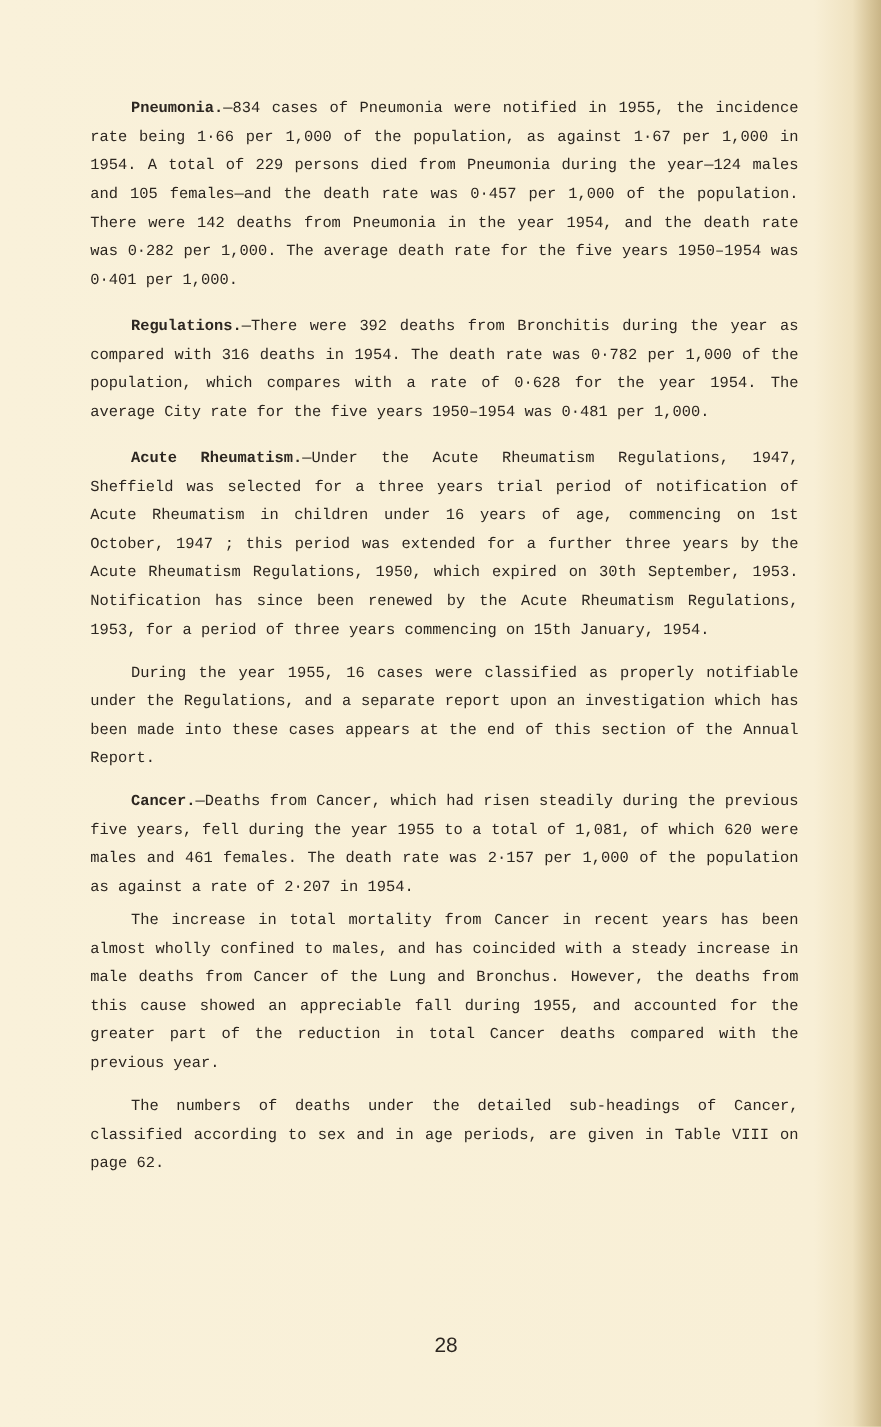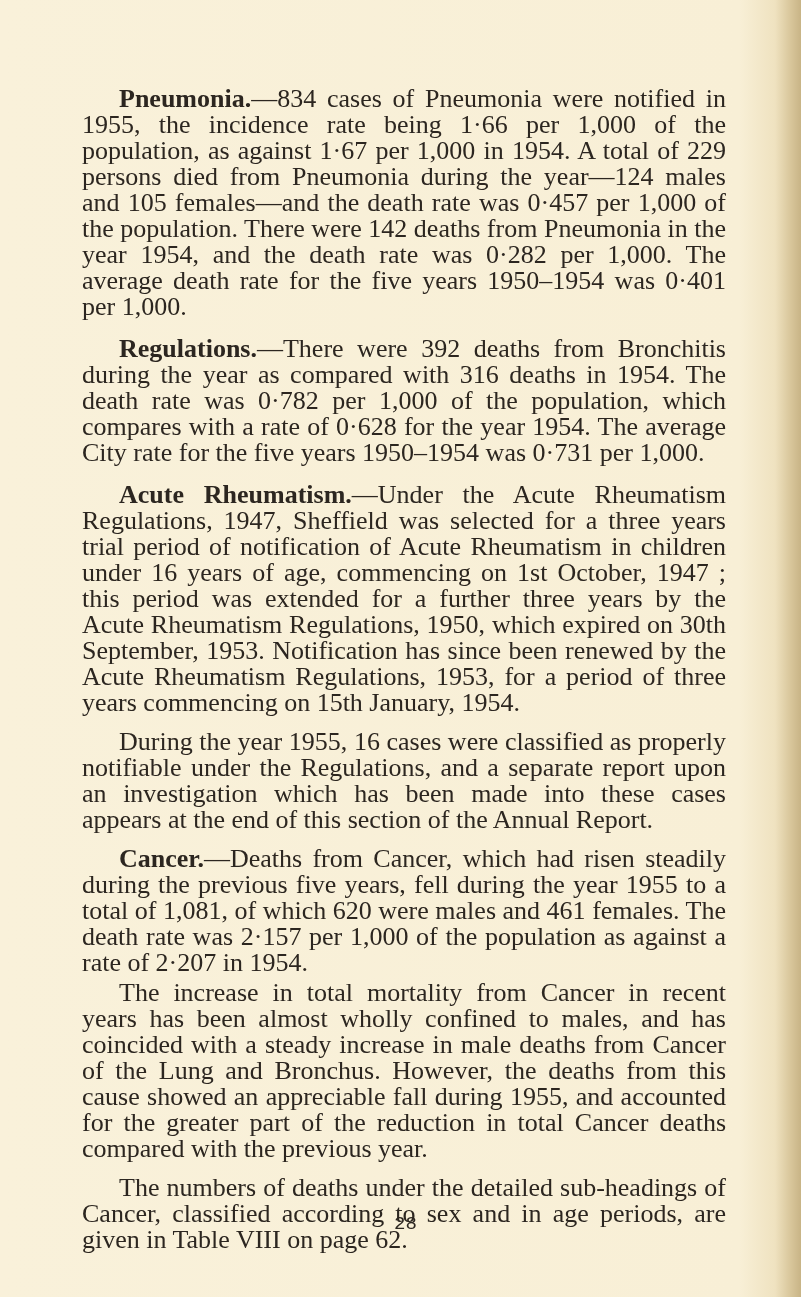--- a/index.html
+++ b/index.html
@@ -14,55 +14,55 @@
     position: absolute;
     left: 0; top: 0;
     width: 801px; height: 1297px;
     background: linear-gradient(to right, #f9f1da 0px, #f8efd6 740px, #efe2c0 775px, #d9c79c 790px, #c8b486 801px);
   }
   .content {
     position: absolute;
     left: 82px;
     top: 86px;
     width: 644px;
-    font-family: Liberation Serif, serif;
-    font-size: 26px;
+    font-family: Liberation Mono, monospace;
+    font-size: 14px;
     line-height: 26px;
     color: #2c2620;
   }
   .para {
     margin: 0 0 13px 0;
     text-align: justify;
     text-indent: 37px;
   }
   .para b {
     font-weight: bold;
   }
   .folio {
     position: absolute;
     top: 1213px;
     left: 0;
     width: 801px;
     text-align: center;
-    font-family: Liberation Mono, monospace;
+    font-family: Liberation Sans, sans-serif;
     font-size: 19px;
     color: #2c2620;
     padding-left: 10px;
     box-sizing: border-box;
   }
 </style>
 </head>
 <body>
 
 <div class="page">
   <div class="content">
 
     <p class="para" style="margin-bottom:16px;"><b>Pneumonia.</b><span>—834 cases of Pneumonia were notified in 1955, the incidence rate being 1·66 per 1,000 of the population, as against 1·67 per 1,000 in 1954. A total of 229 persons died from Pneumonia during the year—124 males and 105 females—and the death rate was 0·457 per 1,000 of the population. There were 142 deaths from Pneumonia in the year 1954, and the death rate was 0·282 per 1,000. The average death rate for the five years 1950–1954 was 0·401 per 1,000.</span></p>
 
-    <p class="para" style="margin-bottom:16px;"><b>Regulations.</b><span>—There were 392 deaths from Bronchitis during the year as compared with 316 deaths in 1954. The death rate was 0·782 per 1,000 of the population, which compares with a rate of 0·628 for the year 1954. The average City rate for the five years 1950–1954 was 0·731 per 1,000.</span></p>
+    <p class="para" style="margin-bottom:16px;"><b>Regulations.</b><span>—There were 392 deaths from Bronchitis during the year as compared with 316 deaths in 1954. The death rate was 0·782 per 1,000 of the population, which compares with a rate of 0·628 for the year 1954. The average City rate for the five years 1950–1954 was 0·481 per 1,000.</span></p>
 
     <p class="para"><b>Acute Rheumatism.</b><span>—Under the Acute Rheumatism Regulations, 1947, Sheffield was selected for a three years trial period of notification of Acute Rheumatism in children under 16 years of age, commencing on 1st October, 1947 ; this period was extended for a further three years by the Acute Rheumatism Regulations, 1950, which expired on 30th September, 1953. Notification has since been renewed by the Acute Rheumatism Regulations, 1953, for a period of three years commencing on 15th January, 1954.</span></p>
 
     <p class="para" style="margin-bottom:13px;"><span>During the year 1955, 16 cases were classified as properly notifiable under the Regulations, and a separate report upon an investigation which has been made into these cases appears at the end of this section of the Annual Report.</span></p>
 
     <p class="para" style="margin-bottom:4px;"><b>Cancer.</b><span>—Deaths from Cancer, which had risen steadily during the previous five years, fell during the year 1955 to a total of 1,081, of which 620 were males and 461 females. The death rate was 2·157 per 1,000 of the population as against a rate of 2·207 in 1954.</span></p>
 
     <p class="para"><span>The increase in total mortality from Cancer in recent years has been almost wholly confined to males, and has coincided with a steady increase in male deaths from Cancer of the Lung and Bronchus. However, the deaths from this cause showed an appreciable fall during 1955, and accounted for the greater part of the reduction in total Cancer deaths compared with the previous year.</span></p>
 
 

